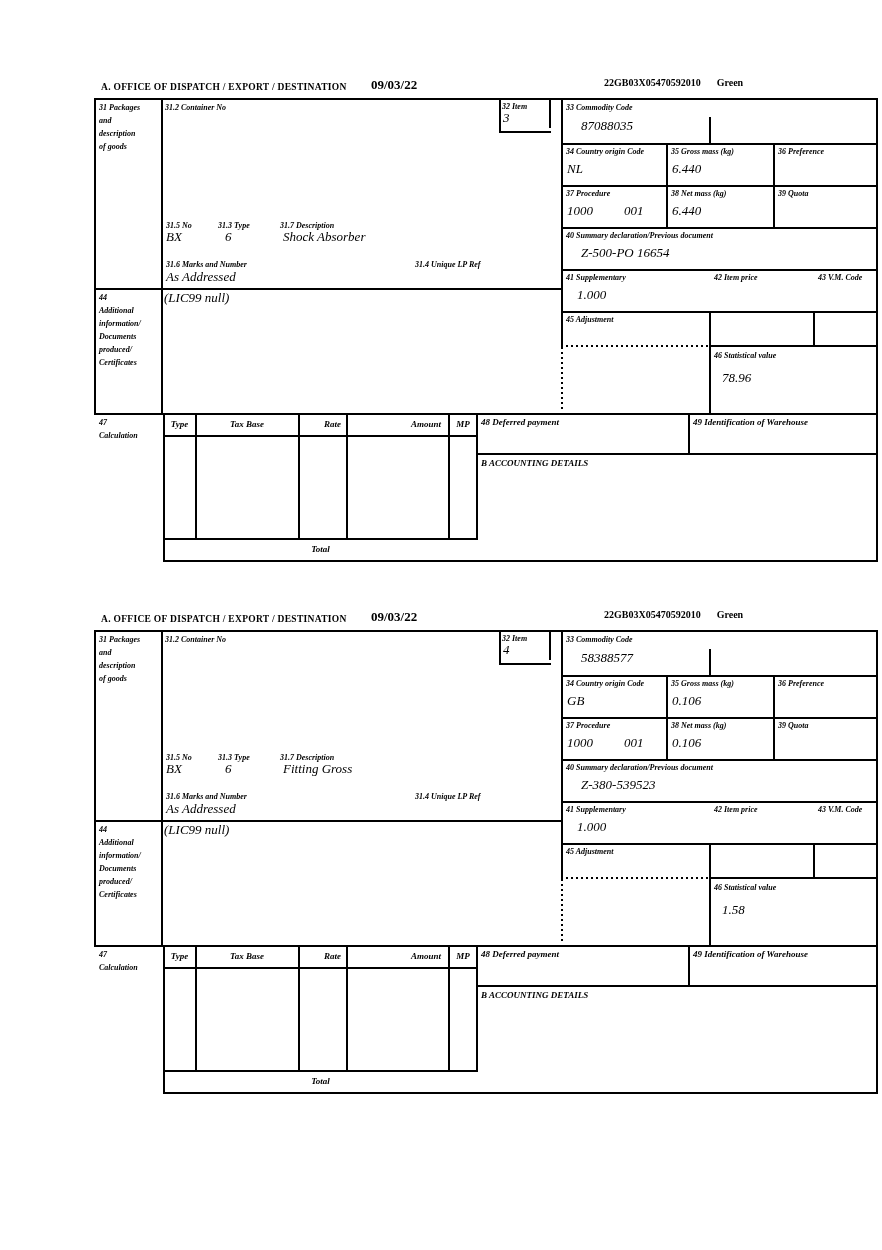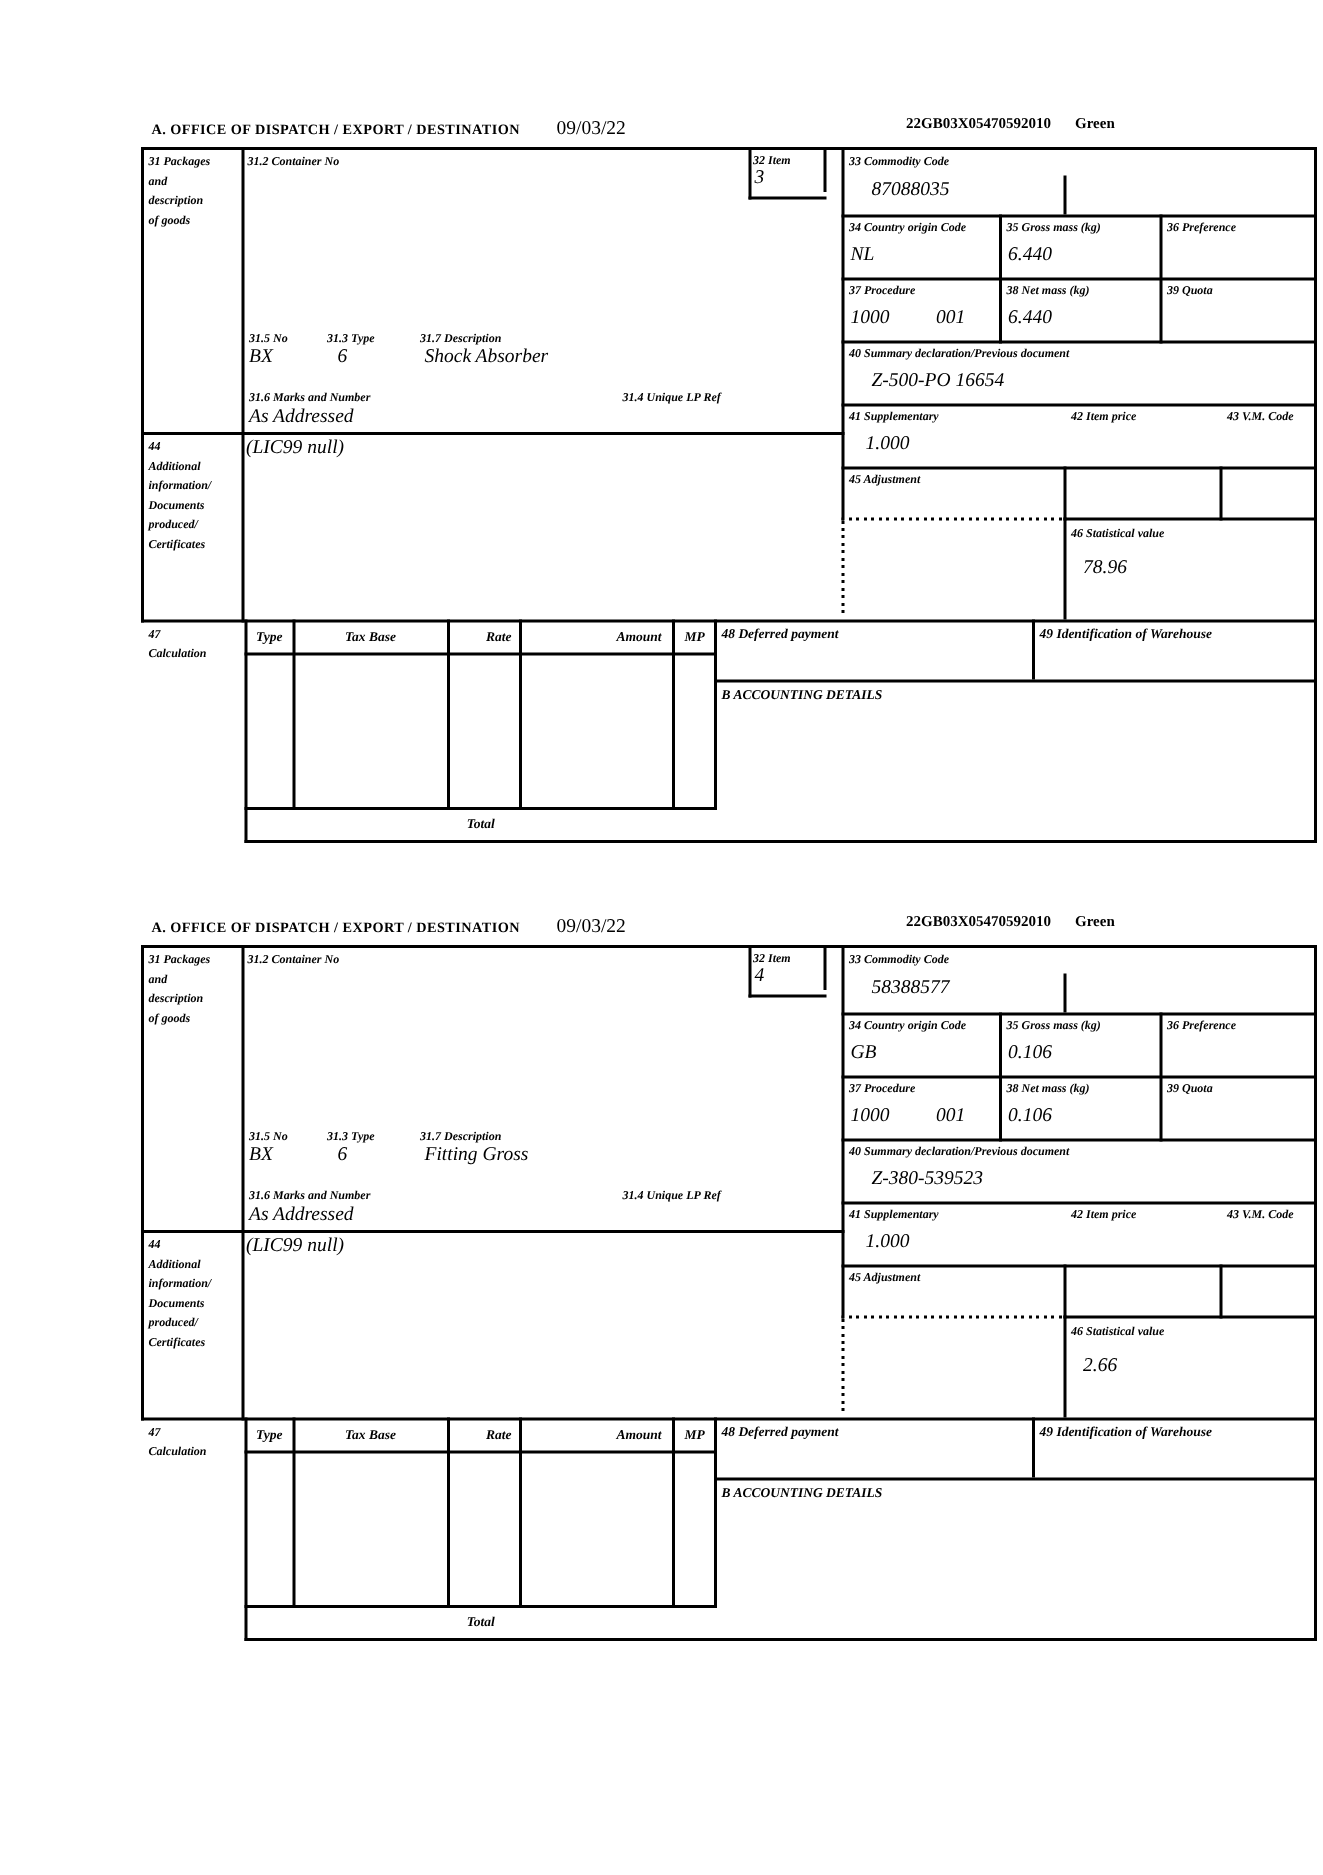--- a/index.html
+++ b/index.html
@@ -12,21 +12,21 @@
   .hl, .vl { position:absolute; display:block; background:#000; }
   .hl { height:2px; }
   .vl { width:2px; }
   .hl.dot { background:repeating-linear-gradient(to right,#000 0 2px,transparent 2px 5px); }
   .vl.dot { background:repeating-linear-gradient(to bottom,#000 0 2px,transparent 2px 5px); }
   .lbl { position:absolute; font-size:8px; font-weight:bold; line-height:13px; white-space:pre-line; }
   .lbl9 { position:absolute; font-size:9px; font-weight:bold; line-height:12px; white-space:nowrap; }
   .val { position:absolute; font-size:13px; line-height:15px; white-space:nowrap; }
   .th { position:absolute; top:320px; font-size:9px; font-weight:bold; line-height:12px; }
   .hdr-office { position:absolute; left:7px; top:8px; font-size:9.5px; font-weight:bold; letter-spacing:0.3px; }
-  .hdr-date { position:absolute; left:277px; top:3px; font-size:13px; font-weight:normal; }
+  .hdr-date { position:absolute; left:277px; top:3px; font-size:13px; font-weight:bold; }
   .hdr-ref { position:absolute; left:510px; top:3px; font-size:10px; font-weight:bold; }
   .hdr-ref .route { margin-left:16px; }
 </style>
 </head>
 <body>
 
 <div class="sheet" id="sheet">
   <div class="decl" style="top: 74px;">
     <div class="hdr-office">A.  OFFICE OF DISPATCH / EXPORT / DESTINATION</div>
     <div class="hdr-date">09/03/22</div>
@@ -218,21 +218,21 @@
       <div class="val" style="left:578px;top:105px">0.106</div>
       <div class="lbl" style="left:684px;top:89px">39 Quota</div>
       <div class="lbl" style="left:472px;top:131px">40 Summary declaration/Previous document</div>
       <div class="val" style="left:487px;top:147px">Z-380-539523</div>
       <div class="lbl" style="left:472px;top:173px">41 Supplementary</div>
       <div class="val" style="left:483px;top:189px">1.000</div>
       <div class="lbl" style="left:620px;top:173px">42 Item price</div>
       <div class="lbl" style="left:724px;top:173px">43 V.M. Code</div>
       <div class="lbl" style="left:472px;top:215px">45 Adjustment</div>
       <div class="lbl" style="left:620px;top:251px">46 Statistical value</div>
-      <div class="val" style="left:628px;top:272px">2.66</div>
+      <div class="val" style="left:628px;top:272px">1.58</div>
 
       <div class="th" style="left:70px;width:31px;text-align:center">Type</div>
       <div class="th" style="left:103px;width:100px;text-align:center">Tax Base</div>
       <div class="th" style="left:206px;width:44px;text-align:right;padding-right:3px">Rate</div>
       <div class="th" style="left:254px;width:98px;text-align:right;padding-right:5px">Amount</div>
       <div class="th" style="left:356px;width:26px;text-align:center">MP</div>
       <div class="lbl9" style="left:387px;top:318px">48 Deferred payment</div>
       <div class="lbl9" style="left:599px;top:318px">49 Identification of Warehouse</div>
       <div class="lbl9" style="left:387px;top:359px">B ACCOUNTING DETAILS</div>
       <div class="lbl9" style="left:69px;top:445px;width:315px;text-align:center">Total</div>

